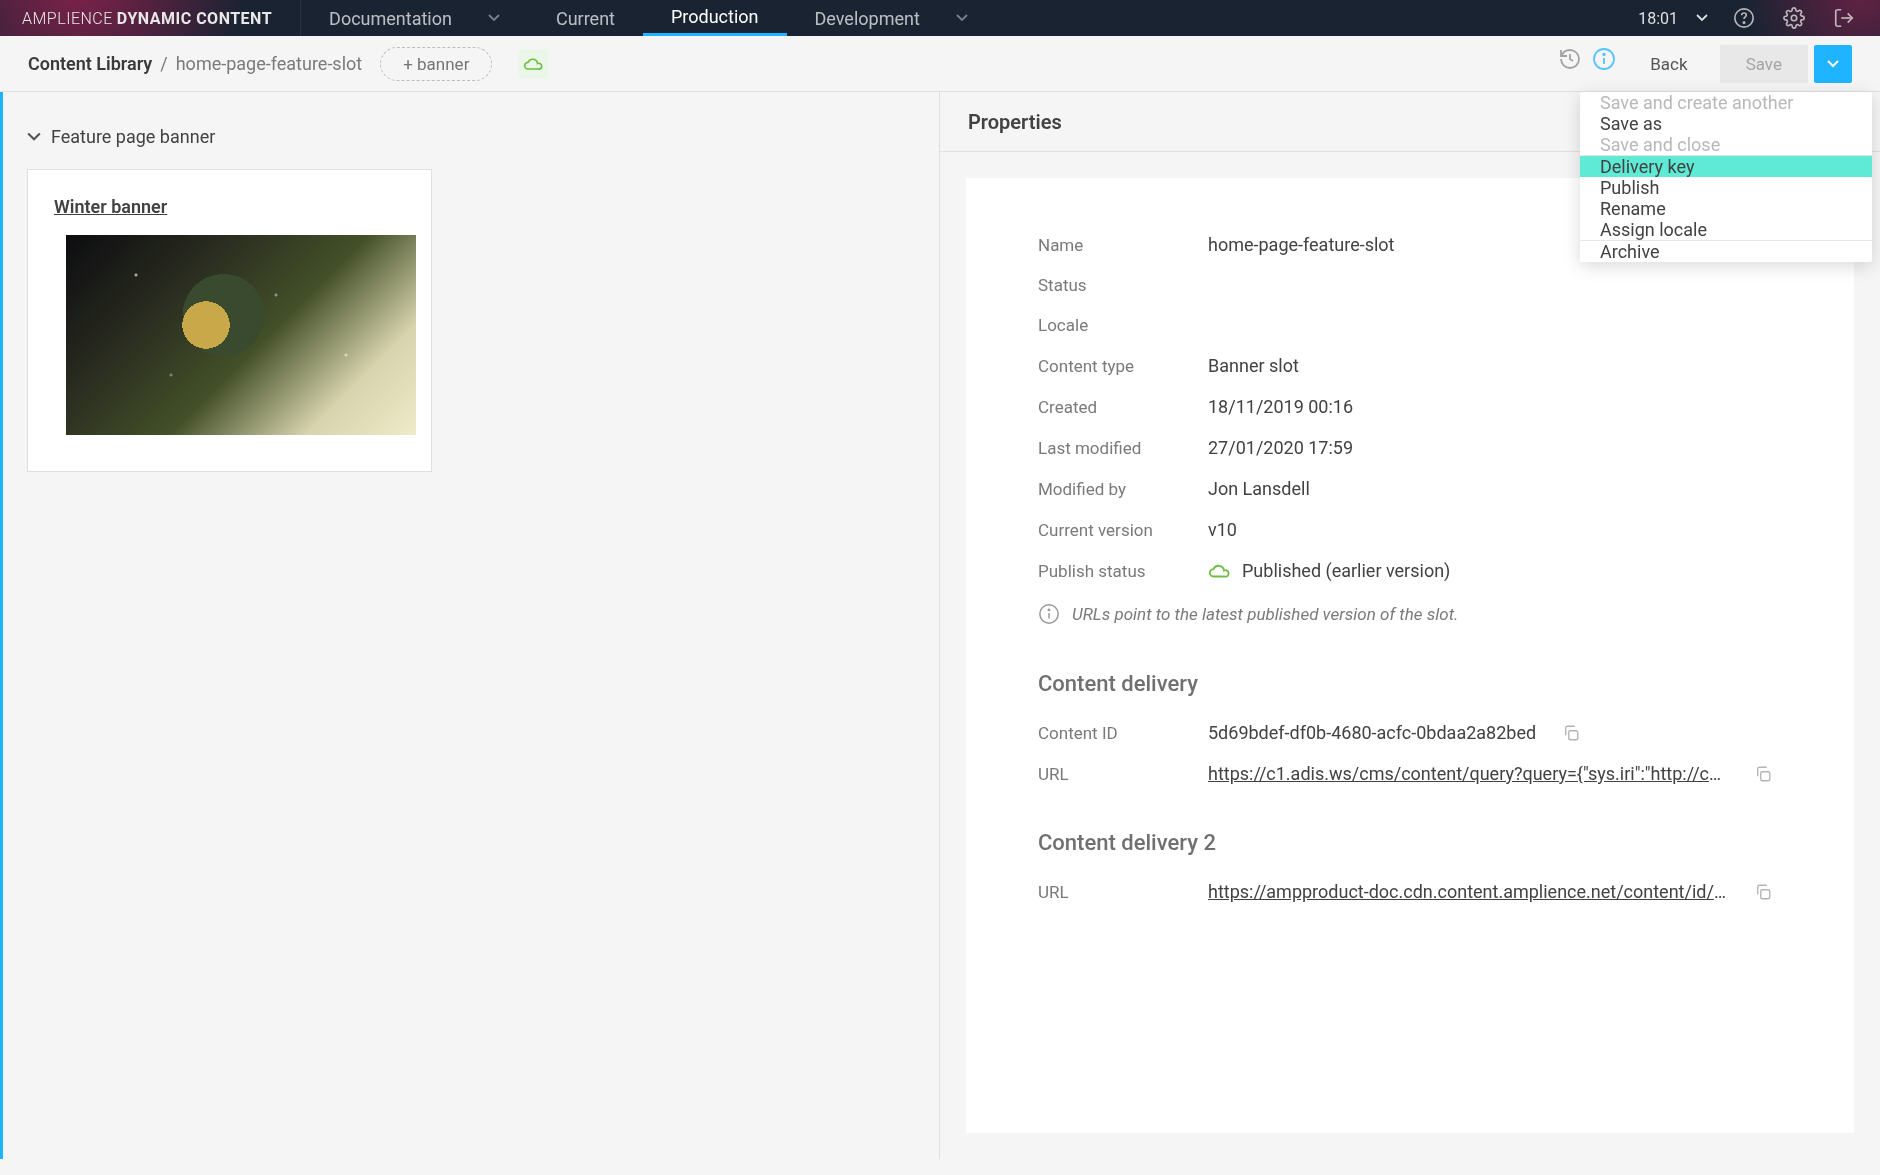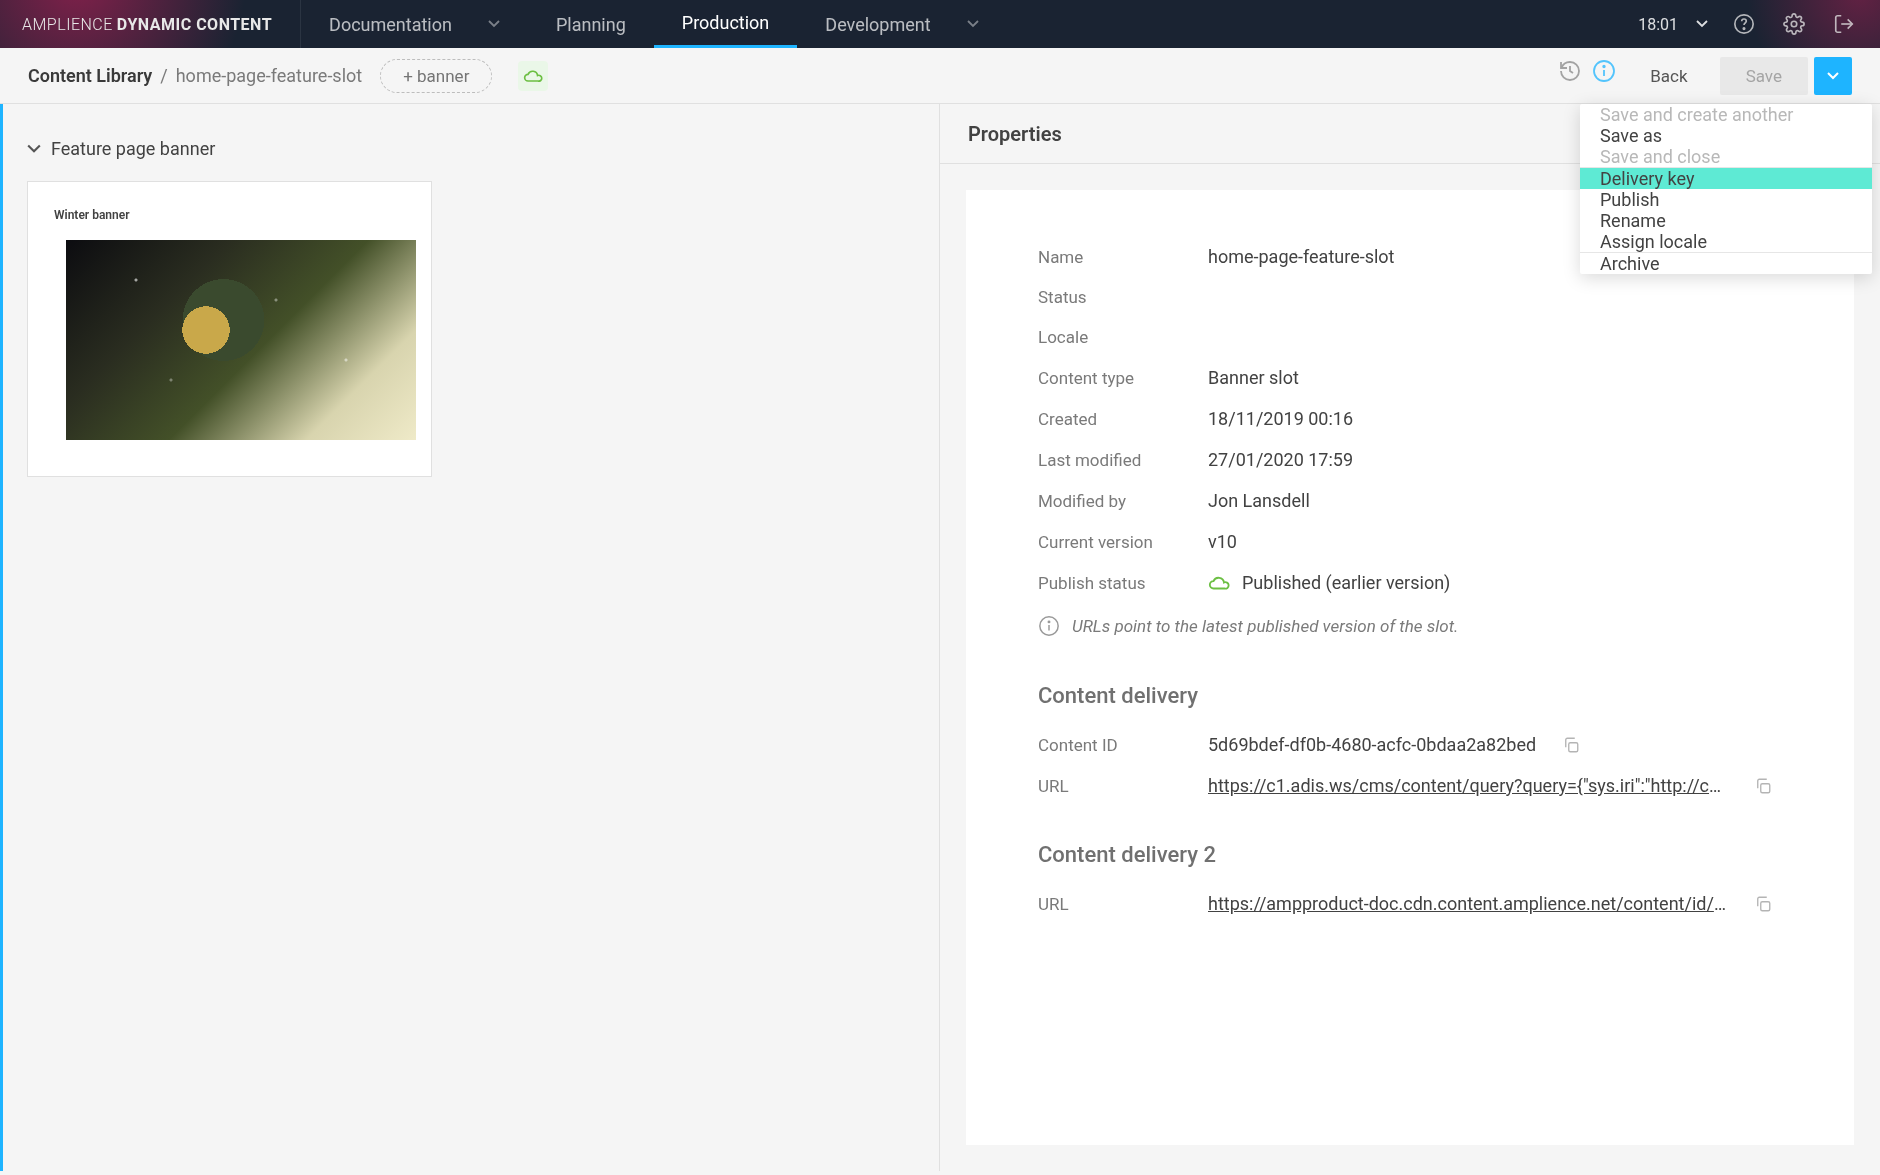--- a/index.html
+++ b/index.html
@@ -20,21 +20,21 @@
     width: 1880px; height: 1175px;
     font-family: -apple-system, BlinkMacSystemFont, "Segoe UI", Roboto, "Helvetica Neue", Arial, sans-serif;
     font-size: 18px;
     color: var(--text-dark);
     background: var(--page-bg);
     overflow: hidden;
   }
 
   
   .topnav {
-    height: 48px;
+    height: 36px;
     background: var(--dark-bg);
     display: flex;
     align-items: center;
     color: var(--text-light);
     position: relative;
     overflow: hidden;
   }
   .topnav::before {
     content:"";
     position:absolute;
@@ -172,21 +172,21 @@
     font-size:18px;
     color:#424242;
     margin-bottom: 22px;
   }
   .card {
     width: 405px;
     border: 1px solid var(--border-light);
     background:#fff;
     padding: 26px 26px 36px 26px;
   }
-  .card-title { font-weight:600; font-size:12px; margin-bottom: 18px; }
+  .card-title { font-weight:600; font-size:18px; margin-bottom: 18px; text-decoration: underline; }
   .thumb {
     width: 350px; height: 200px;
     margin-left: 12px;
     background:
       radial-gradient(circle at 40% 45%, #c9a84a 0 10%, transparent 10%),
       radial-gradient(circle at 45% 40%, #3a4a2e 0 18%, transparent 18%),
       linear-gradient(135deg, #0c0c10 0%, #2a2d20 30%, #435028 55%, #d8d4ae 80%, #efeac8 100%);
     position:relative;
     overflow:hidden;
   }
@@ -266,21 +266,21 @@
   </div>
   <div class="nav-item">
     <span>Documentation</span>
     <span class="caret">
       <svg width="12" height="8" viewBox="0 0 12 8">
           <path d="M1 1l5 5 5-5" stroke="currentColor" stroke-width="1.8" fill="none"></path>
         </svg>
     </span>
   </div>
   <div class="nav-item">
-    <span>Planning</span>
+    <span>Current</span>
   </div>
   <div class="nav-item active">
     <span>Production</span>
   </div>
   <div class="nav-item">
     <span>Development</span>
     <span class="caret">
       <svg width="12" height="8" viewBox="0 0 12 8">
           <path d="M1 1l5 5 5-5" stroke="currentColor" stroke-width="1.8" fill="none"></path>
         </svg>

